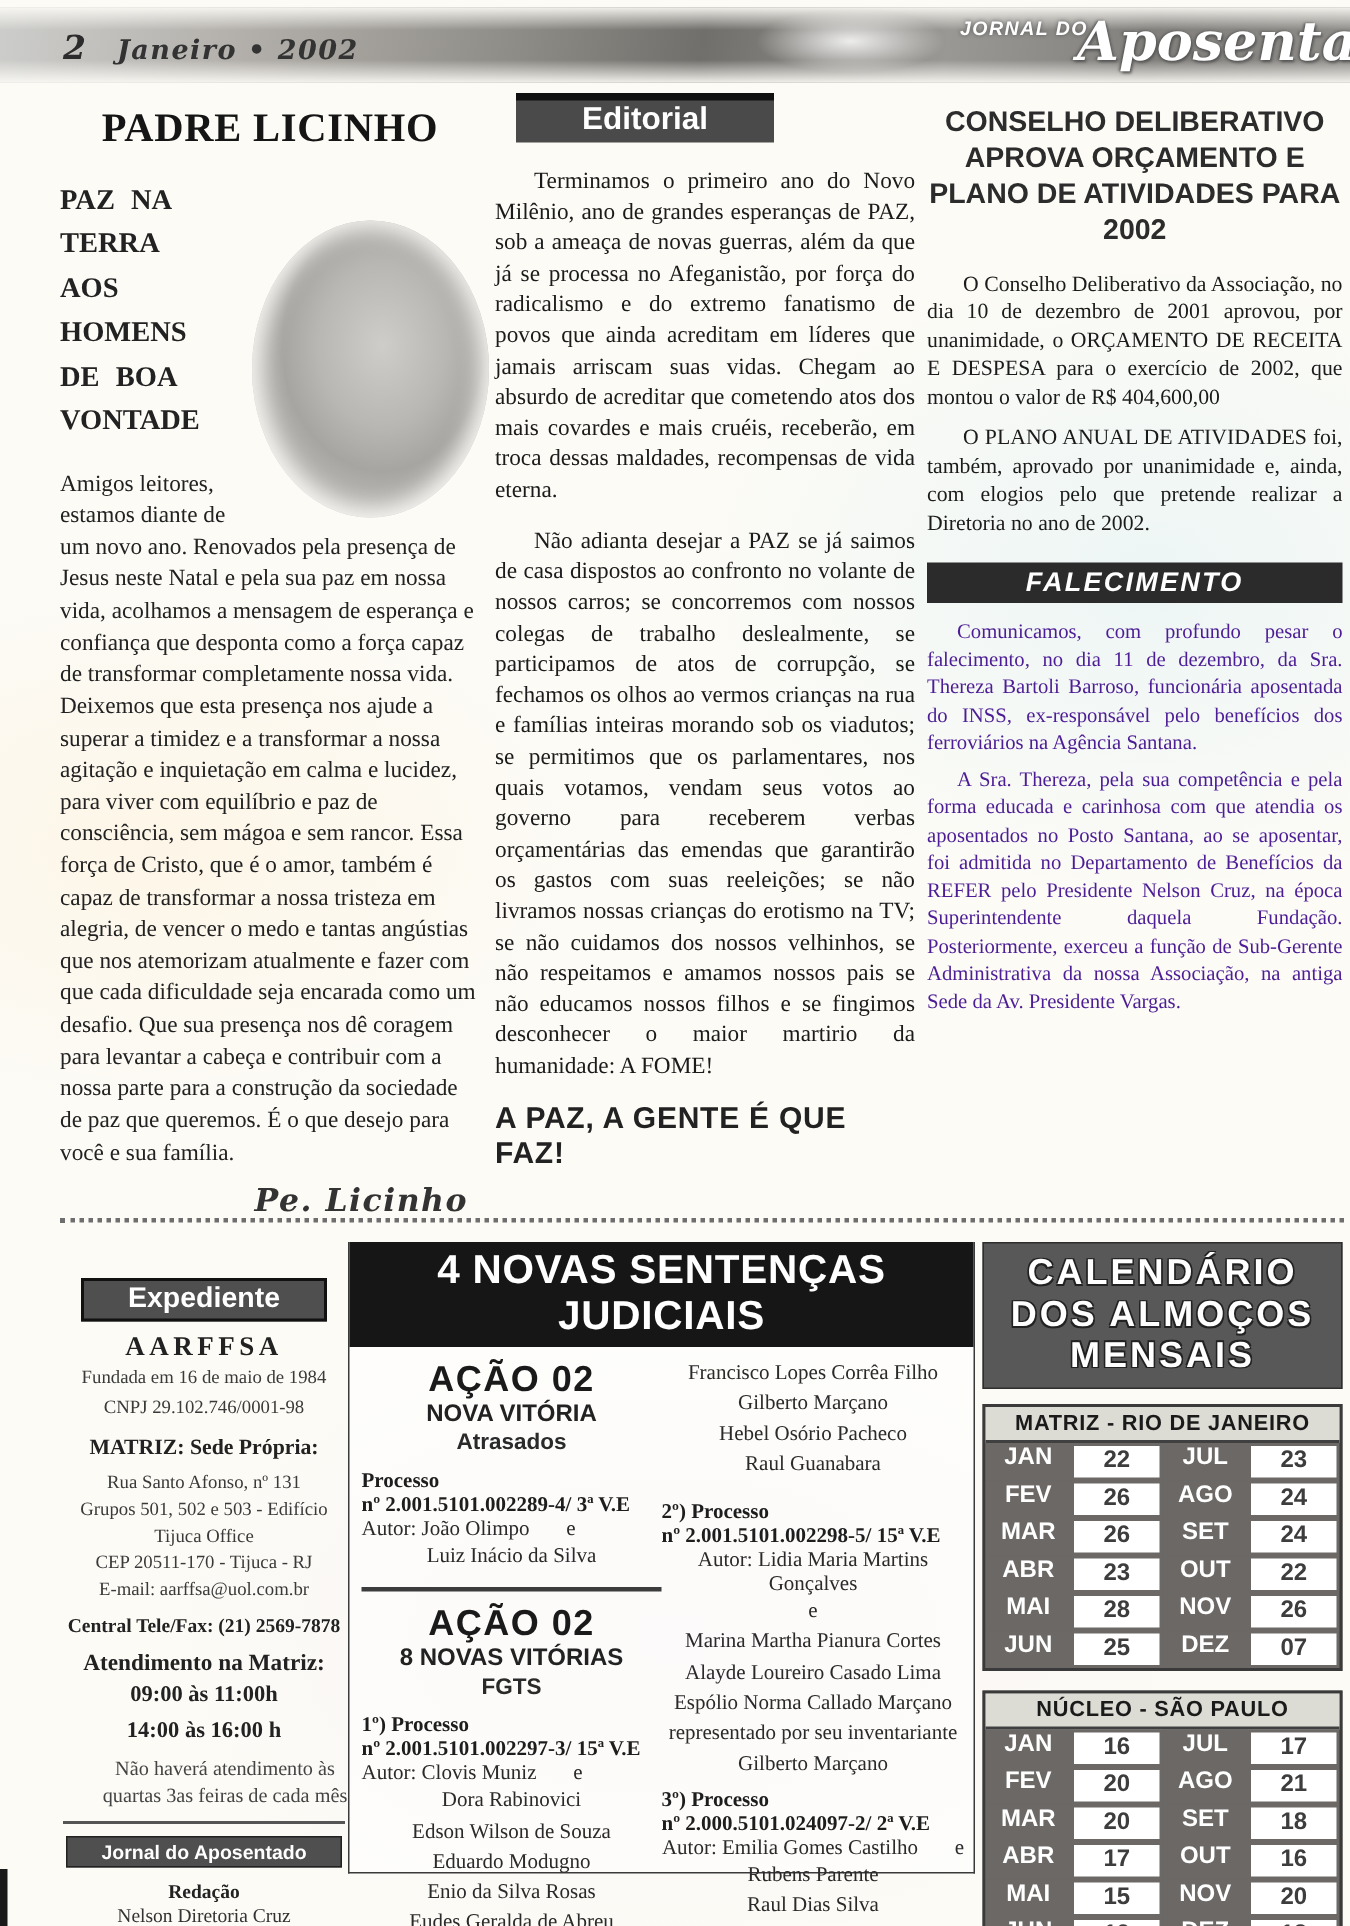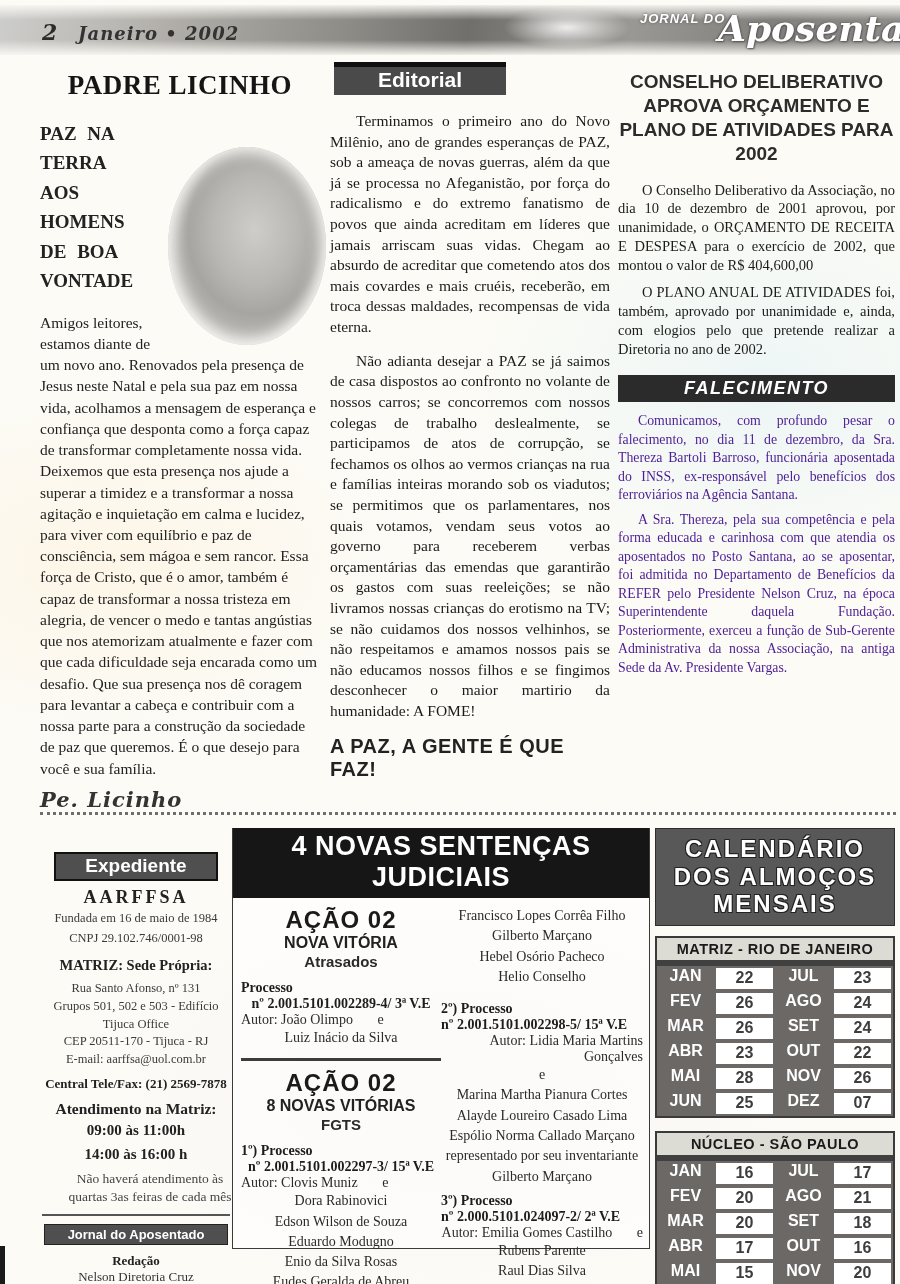--- a/index.html
+++ b/index.html
@@ -31,23 +31,23 @@
   .col-left{left:40px;top:70px;width:280px;}
   .col-mid{left:330px;top:62px;width:280px;}
   .col-right{left:618px;top:66px;width:277px;}
   
   .padre-title{font:700 27px "Liberation Serif",serif;text-align:center;letter-spacing:.5px;color:#151515;margin:0 0 18px;}
   .padre-photo{float:right;width:158px;height:198px;margin:28px -6px 8px 12px;border-radius:50%;
     background:radial-gradient(95px 120px at 55% 42%, #cfcdca 0%, #b9b7b4 45%, #a7a5a2 70%, #c4c2bf 100%);
     box-shadow:0 0 14px 6px rgba(252,251,246,.9) inset;}
   .padre-sub{font:700 19px "Liberation Serif",serif;color:#222;line-height:1.55;word-spacing:6px;margin-bottom:16px;}
   .padre-body{font:15.5px/1.37 "Liberation Serif",serif;color:#222;}
-  .padre-sign{font:italic 700 21px "DejaVu Serif",serif;color:#333;margin-top:8px;padding-right:8px;letter-spacing:1px;}
-  
-  .ed-bar{width:172px;margin-left:4px;border-top:5px solid #101010;background:#4a4a4a;color:#fff;
+  .padre-sign{text-align:right;font:italic 700 21px "DejaVu Serif",serif;color:#333;margin-top:8px;padding-right:8px;letter-spacing:1px;}
+  
+  .ed-bar{width:172px;margin-left:14px;border-top:5px solid #101010;background:#4a4a4a;color:#fff;
     font:700 21px "Liberation Sans",sans-serif;text-align:center;padding:1px 0 3px;margin-bottom:16px;}
   .ed-p{font:15.5px/1.33 "Liberation Serif",serif;text-align:justify;text-indent:26px;margin:0 0 13px;color:#1b1b1b;}
   .ed-close{font:800 20px "Liberation Sans",sans-serif;letter-spacing:.5px;color:#222;margin-top:4px;}
   
   .cons-title{font:800 19px/1.27 "Liberation Sans",sans-serif;text-align:center;color:#2c2c2c;margin:4px 0 14px;}
   .cons-p{font:14.5px/1.31 "Liberation Serif",serif;text-align:justify;text-indent:24px;margin:0 0 8px;color:#1b1b1b;}
   .fal-bar{background:#2b2b2b;color:#fff;font:italic 800 18px "Liberation Sans",sans-serif;
     text-align:center;letter-spacing:1.5px;padding:3px 0;margin:16px 0 10px;}
   .fal-p{font:13.8px/1.34 "Liberation Serif",serif;text-align:justify;text-indent:20px;margin:0 0 6px;color:#4c1d95;}
   
@@ -75,35 +75,35 @@
     border:1px solid #3a3a3a;border-top:none;background:rgba(255,255,255,.5);}
   .jud-head{background:#161616;color:#fff;font:900 27px "Liberation Sans",sans-serif;
     text-align:center;padding:3px 0 5px;letter-spacing:.5px;}
   .jud-cols{display:flex;padding:8px 6px 0 8px;}
   .jud-l{width:200px;}
   .jud-r{width:202px;text-align:center;}
   .acao-t{font:900 24px "Liberation Sans",sans-serif;text-align:center;color:#1a1a1a;letter-spacing:1px;}
   .acao-s{font:800 16px "Liberation Sans",sans-serif;text-align:center;color:#222;}
   .acao-g{font:800 15px "Liberation Sans",sans-serif;text-align:center;color:#2a2a2a;margin-top:1px;}
   .proc-label{font:700 14px "Liberation Serif",serif;margin-top:10px;color:#1d1d1d;}
-  .proc-num{font:700 14px "Liberation Serif",serif;color:#1d1d1d;text-align:center;}
+  .proc-num{font:700 14px "Liberation Serif",serif;color:#1d1d1d;}
   .proc-autor{font:14px "Liberation Serif",serif;color:#2a2a2a;white-space:pre-wrap;}
   .name-list div{font:14px/1.45 "Liberation Serif",serif;color:#2a2a2a;text-align:center;}
   .jud-div{border:0;border-top:3px solid #3c3c3c;margin:10px 0 8px;}
   .jud-r .proc-label,.jud-r .proc-num{text-align:left;}
-  .jud-r .proc-autor{text-align:right;}
+  .jud-r .proc-autor{text-align:center;}
   .mt6{margin-top:6px;} .mt14{margin-top:14px;}
   
   .cal{position:absolute;left:655px;top:828px;width:240px;}
   .cal-head{background:#585858;border:1px solid #2e2e2e;padding:6px 0 7px;margin-bottom:10px;}
   .cal-head div{font:900 24px/1.15 "Liberation Sans",sans-serif;color:#fff;text-align:center;letter-spacing:2px;
     text-shadow:1px 1px 0 #222,-1px -1px 0 #222,1px -1px 0 #222,-1px 1px 0 #222;}
   .cal-table{border:2px solid #3a3a3a;background:#6b6866;margin-bottom:13px;}
   .cal-th{background:#dddcd4;color:#1a1a1a;font:900 14.5px "Liberation Sans",sans-serif;
-    text-align:center;padding:3px 0;border-bottom:6px solid #404040;letter-spacing:.5px;}
+    text-align:center;padding:3px 0;border-bottom:2px solid #404040;letter-spacing:.5px;}
   .cal-row{display:flex;}
   .cal-row span{display:block;text-align:center;padding:1px 0 2px;font:700 16px "Liberation Sans",sans-serif;}
   .cal-month{width:25%;background:#6b6866;color:#fff;}
   .cal-day{width:25%;background:#fff;color:#3d3d3d;margin:2px;padding:0;line-height:19px;}
   
   .corner-mark{position:absolute;left:0;top:1246px;width:5px;height:38px;background:#1a1a1a;}
 </style>
 </head>
 <body>
 
@@ -210,21 +210,21 @@
           <div>Eduardo Modugno</div>
           <div>Enio da Silva Rosas</div>
           <div>Eudes Geralda de Abreu Branquinho</div>
         </div>
     </div>
     <div class="jud-r">
       <div class="name-list">
           <div>Francisco Lopes Corrêa Filho</div>
           <div>Gilberto Marçano</div>
           <div>Hebel Osório Pacheco</div>
-          <div>Helio Conselho</div>
+          <div>Raul Guanabara</div>
         </div>
       <div class="proc-label mt14">2º) Processo</div>
       <div class="proc-num">nº 2.001.5101.002298-5/ 15ª V.E</div>
       <div class="proc-autor">Autor: Lidia Maria Martins Gonçalves</div>
       <div class="name-list">
           <div>e</div>
           <div>Marina Martha Pianura Cortes</div>
           <div>Alayde Loureiro Casado Lima</div>
           <div>Espólio Norma Callado Marçano</div>
           <div>representado por seu inventariante</div>

